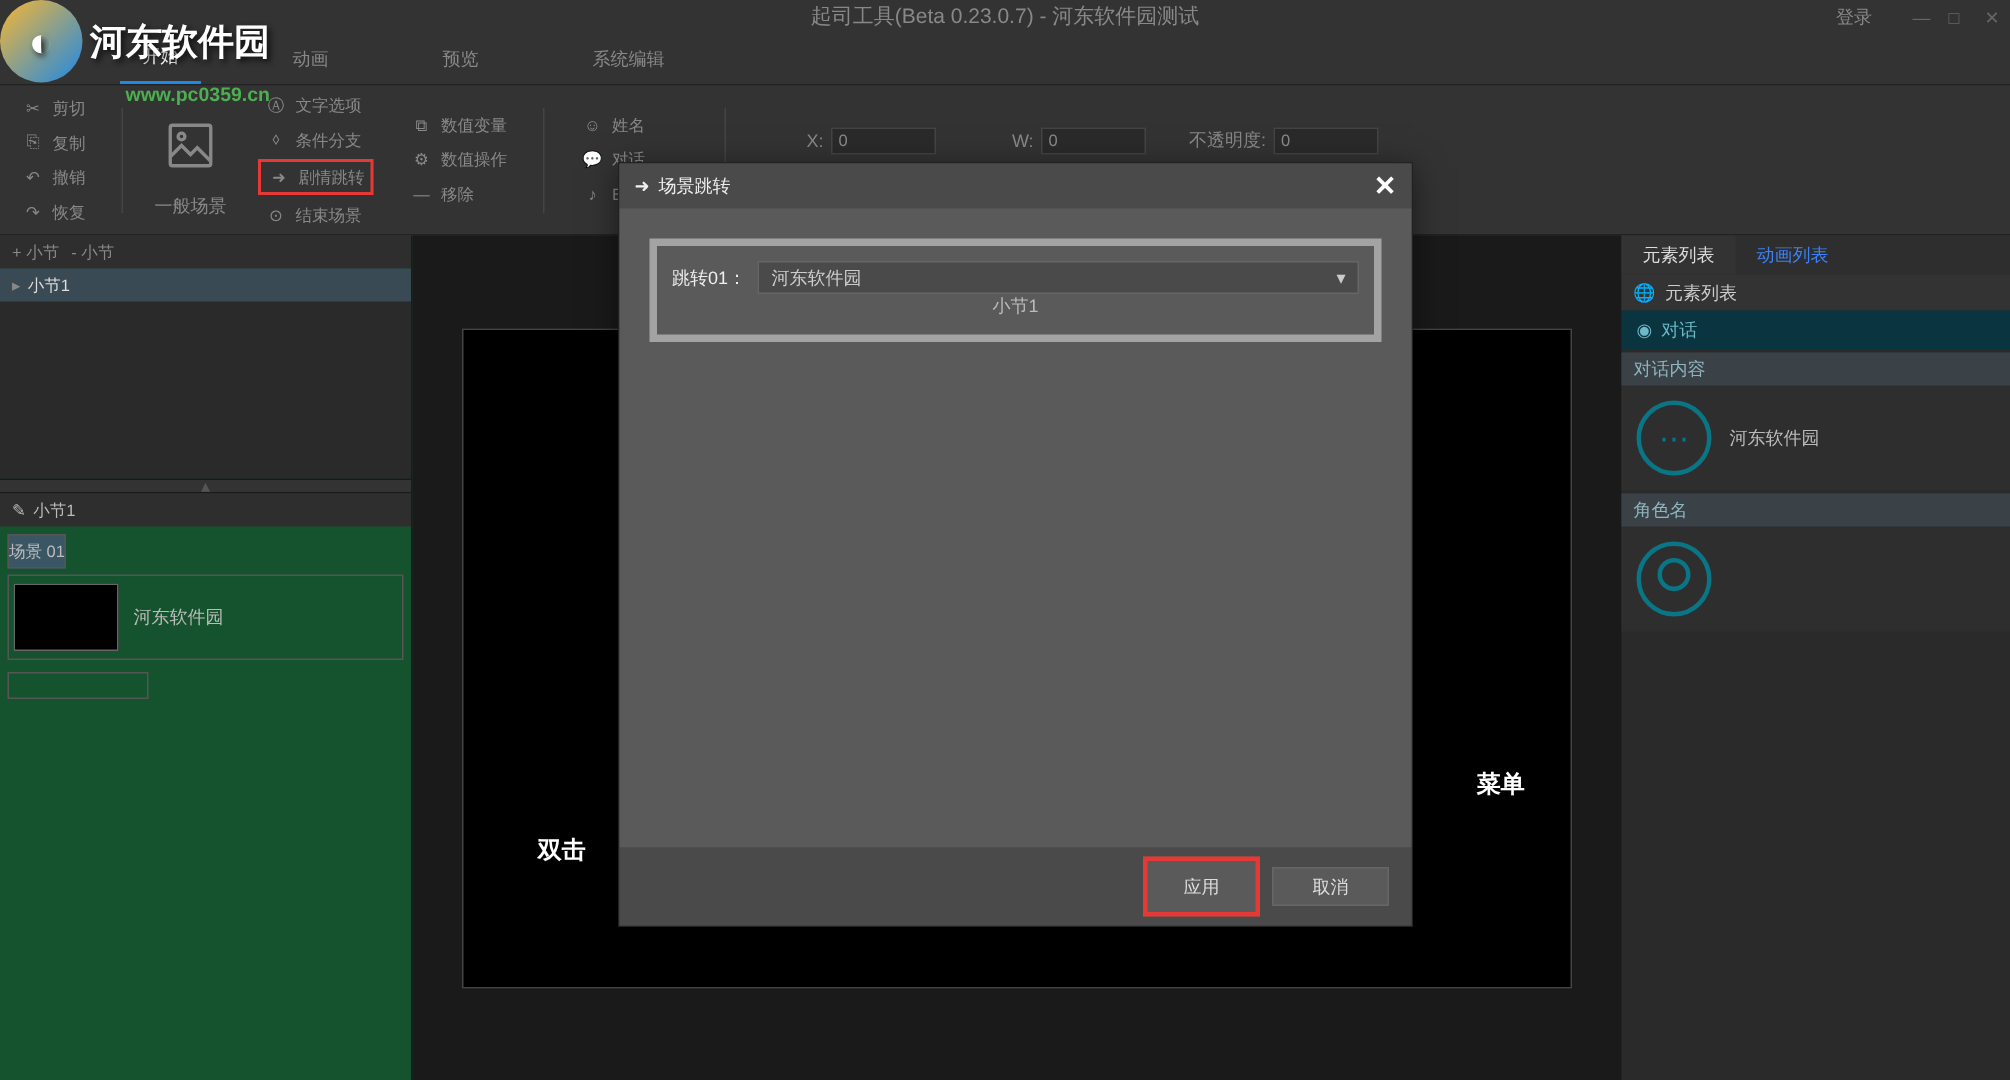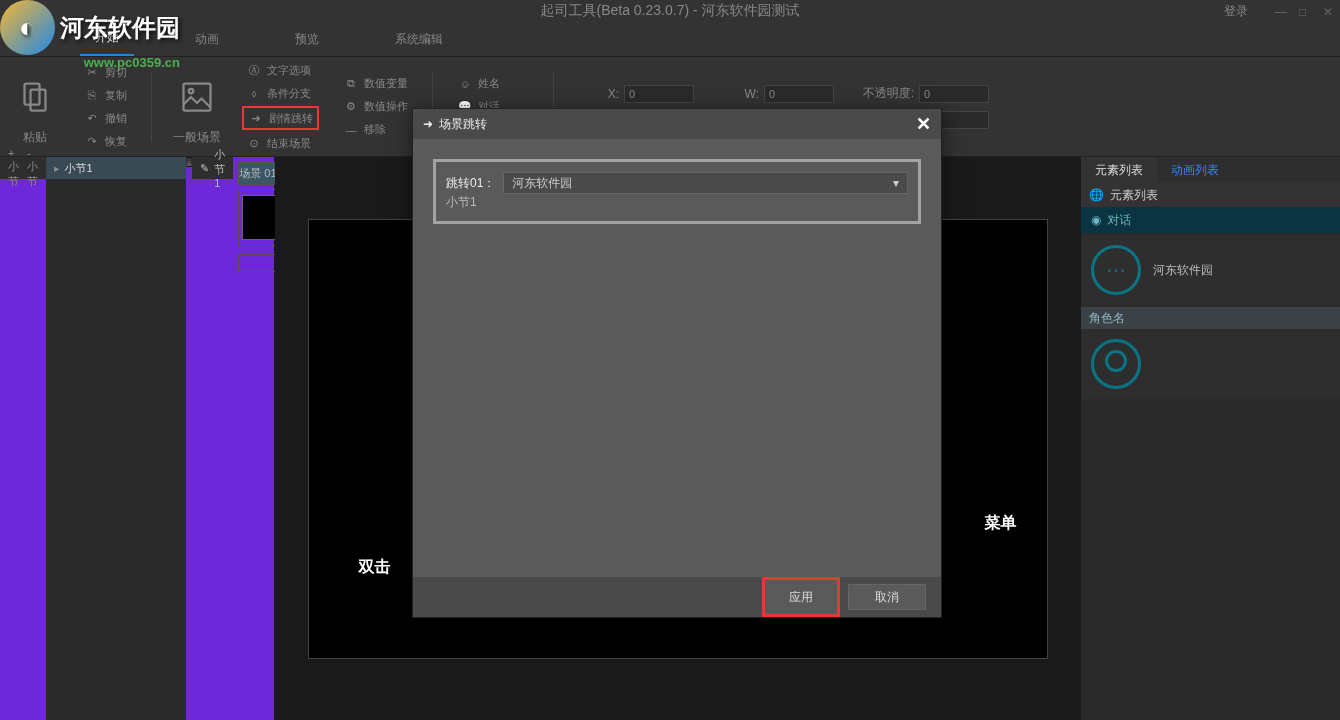--- a/index.html
+++ b/index.html
@@ -34,21 +34,21 @@
 .ribbon-sep { width: 1px; height: 70px; background: #444; }
 .highlight-red { border: 2px solid #e53935; }
 .props { display: flex; gap: 20px; color: #888; }
 .props .prop-col { display: flex; flex-direction: column; gap: 8px; }
 .props .prop-row { display: flex; align-items: center; gap: 5px; }
 .props .prop-label { width: 45px; text-align: right; }
 .props input { background: #2a2a2a; border: 1px solid #444; color: #888; width: 70px; height: 18px; padding: 0 4px; font-size: 11px; }
 
 
 .main { display: flex; height: calc(100% - 157px); }
-.left-panel { width: 275px; background: #6d28d9; display: flex; flex-direction: row; border-right: 1px solid #1a1a1a; }
+.left-panel { width: 275px; background: #14532d; display: flex; flex-direction: column; border-right: 1px solid #1a1a1a; }
 .left-panel .crumb { height: 22px; background: #2e2e2e; display: flex; align-items: center; padding: 0 8px; gap: 8px; color: #888; font-size: 11px; }
 .left-panel .tree { flex: 0 0 140px; background: #2a2a2a; }
 .tree-item { height: 22px; background: #3a4a55; padding: 0 8px; display: flex; align-items: center; color: #ddd; font-size: 11px; }
 .tree-item .arrow { margin-right: 5px; color: #888; }
 .left-panel .divider-bar { height: 10px; background: #333; display: flex; align-items: center; justify-content: center; color: #555; border-top: 1px solid #1a1a1a; border-bottom: 1px solid #1a1a1a; }
 .left-panel .section-header { height: 22px; background: #2e2e2e; padding: 0 8px; display: flex; align-items: center; color: #bbb; font-size: 11px; gap: 5px; }
 .left-panel .scene-list { flex: 1; padding: 5px; }
 .scene-tab { display: inline-block; background: #3a5665; padding: 3px 0; color: #bbb; font-size: 11px; border: 1px solid #555; }
 .scene-item { display: flex; align-items: center; gap: 10px; padding: 5px 3px; border: 1px solid #555; margin-top: 4px; }
 .scene-thumb { width: 70px; height: 45px; background: #000; border: 1px solid #666; }
@@ -72,25 +72,25 @@
 .right-panel .sub-content { padding: 10px; display: flex; align-items: center; gap: 12px; }
 .right-panel .chat-icon { width: 50px; height: 50px; border: 3px solid #0a7585; border-radius: 50%; display: flex; align-items: center; justify-content: center; color: #0a7585; font-size: 20px; }
 .right-panel .avatar-icon { width: 50px; height: 50px; border: 3px solid #0a7585; border-radius: 50%; position: relative; }
 .right-panel .avatar-icon::before { content: ''; position: absolute; top: 8px; left: 50%; transform: translateX(-50%); width: 16px; height: 16px; border: 3px solid #0a7585; border-radius: 50%; }
 
 
 .modal { position: absolute; top: 108px; left: 412px; width: 530px; height: 510px; background: #4a4a4a; border: 1px solid #222; z-index: 50; display: flex; flex-direction: column; box-shadow: 0 4px 20px rgba(0,0,0,0.5); }
 .modal-title { height: 30px; background: #4a4a4a; display: flex; align-items: center; padding: 0 10px; color: #eee; font-size: 12px; gap: 6px; }
 .modal-title .close { margin-left: auto; color: #fff; font-size: 18px; cursor: pointer; font-weight: bold; }
 .modal-body { flex: 1; background: #5a5a5a; padding: 20px; }
-.modal-field-wrap { border: 3px solid #a3a3a3; padding: 10px; }
+.modal-field-wrap { border: 5px solid #a3a3a3; padding: 10px; text-align: center; }
 .modal-field { display: flex; align-items: center; gap: 8px; }
 .modal-field label { color: #eee; font-size: 12px; }
 .modal-field .select { flex: 1; height: 22px; background: #4a4a4a; border: 1px solid #666; padding: 0 8px; display: flex; align-items: center; justify-content: space-between; color: #ccc; }
-.modal-footer { height: 40px; background: #4a4a4a; display: flex; align-items: center; justify-content: flex-end; padding: 0 15px; gap: 8px; }
+.modal-footer { height: 52px; background: #4a4a4a; display: flex; align-items: center; justify-content: flex-end; padding: 0 15px; gap: 8px; }
 .modal-footer .btn { width: 78px; height: 26px; background: #5a5a5a; border: 1px solid #666; color: #ddd; display: flex; align-items: center; justify-content: center; cursor: pointer; }
 .modal-footer .btn.highlight { border: 3px solid #e53935; height: 40px; }
 </style>
 </head>
 <body>
 
 <div class="watermark">
   <div class="logo-text">
     <span class="logo-icon">◐</span>
     <span>河东软件园</span>
@@ -109,29 +109,20 @@
 </div>
 
 <div class="menubar">
   <div class="tab active">开始</div>
   <div class="tab">动画</div>
   <div class="tab">预览</div>
   <div class="tab">系统编辑</div>
 </div>
 
 <div class="ribbon">
-  <div class="ribbon-group">
-    <div class="ribbon-btn-large">
-      <svg class="ribbon-icon-large" viewBox="0 0 24 24" fill="none" stroke="currentColor" stroke-width="1.5">
-          <rect x="5" y="3" width="10" height="14" rx="1"></rect>
-          <rect x="9" y="7" width="10" height="14" rx="1"></rect>
-        </svg>
-    </div>
-    <span>粘贴</span>
-  </div>
   <div class="ribbon-group vert-btns">
     <div class="ribbon-btn-small">
         <span class="ribbon-icon">✂</span>
         <span>剪切</span>
       </div>
     <div class="ribbon-btn-small">
         <span class="ribbon-icon">⎘</span>
         <span>复制</span>
       </div>
     <div class="ribbon-btn-small">
@@ -278,20 +269,21 @@
     </div>
     <div class="section-title">
       <span>🌐</span>
       <span>元素列表</span>
     </div>
     <div class="dialog-header">
       <span style="margin-right:6px">◉</span>
       <span>对话</span>
     </div>
     <div class="sub-section">
+      <div class="sub-header">对话内容</div>
       <div class="sub-content">
         <div class="chat-icon">⋯</div>
         <span>河东软件园</span>
       </div>
     </div>
     <div class="sub-section">
       <div class="sub-header">角色名</div>
       <div class="sub-content">
         <div class="avatar-icon"></div>
       </div>

